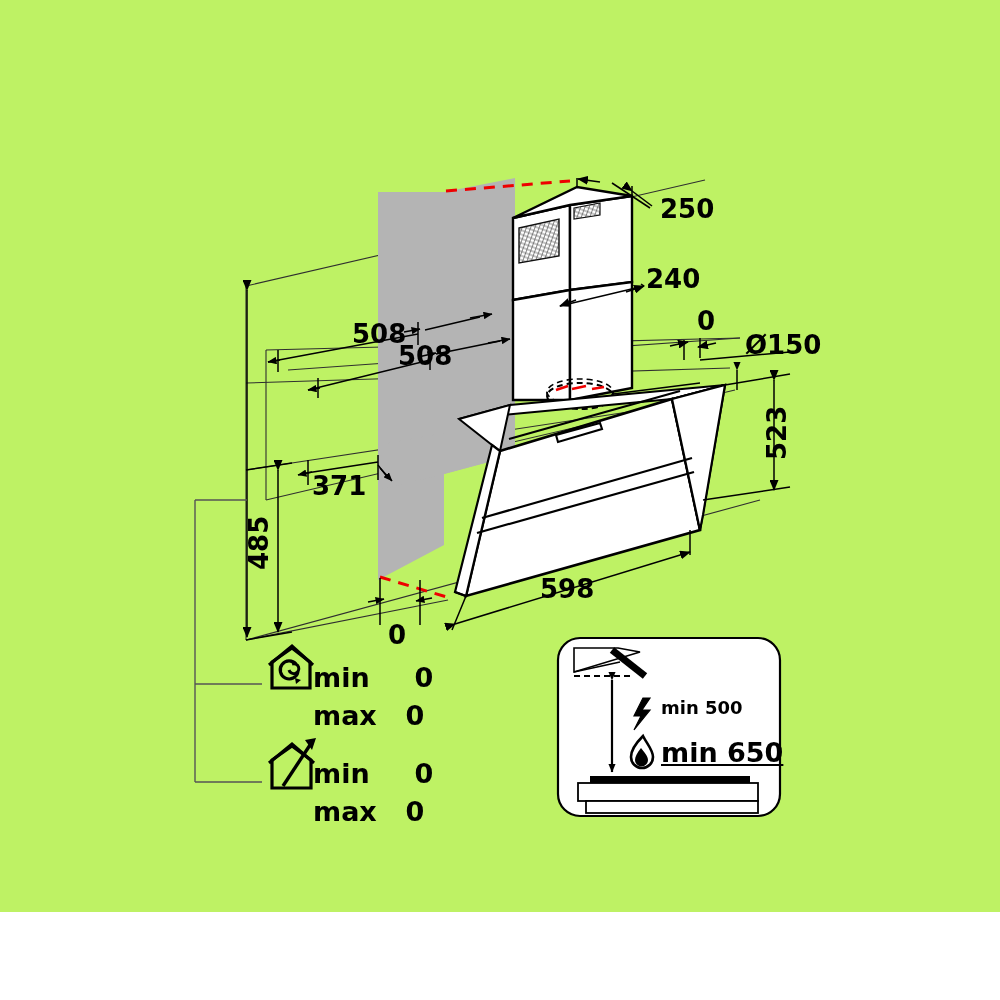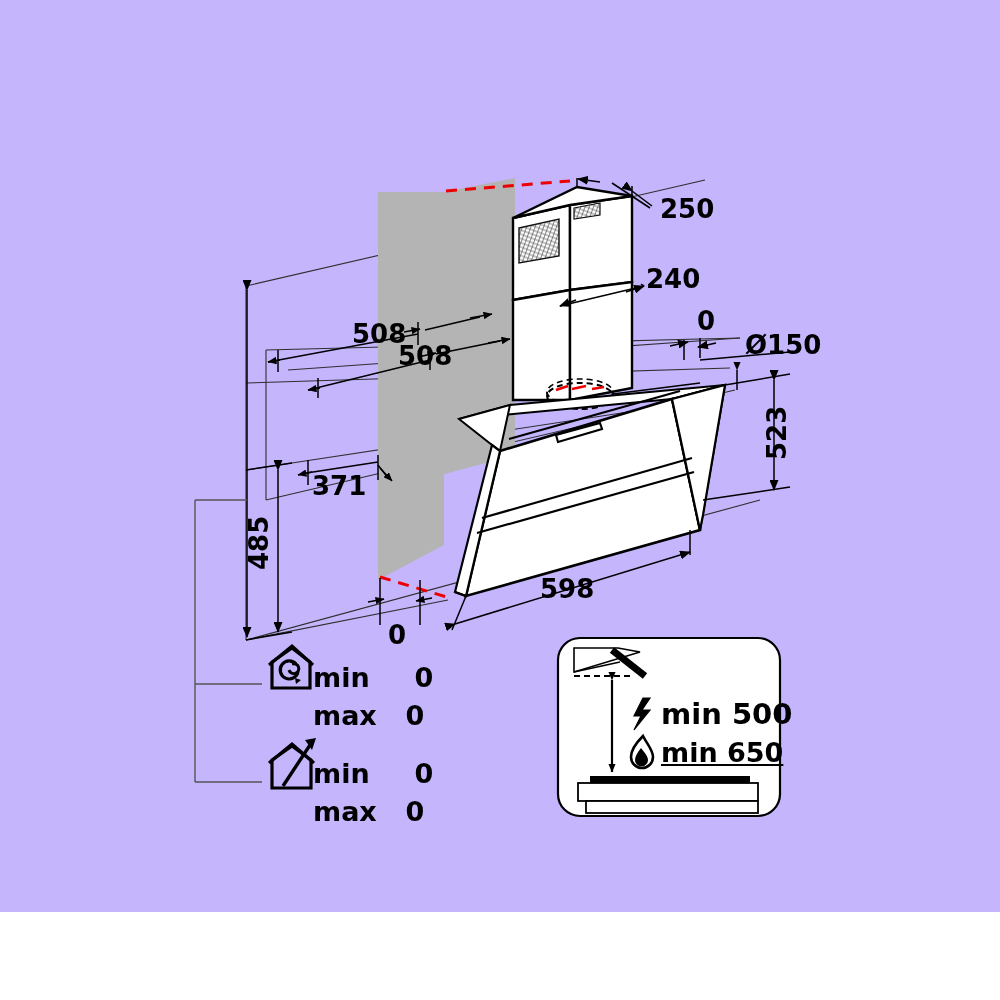--- a/index.html
+++ b/index.html
@@ -11,21 +11,21 @@
   body {
     width: 1000px;
     height: 1000px;
     font-family: "Liberation Sans", sans-serif;
     overflow: hidden;
   }
   #drawing-root {
     position: relative;
     width: 1000px;
     height: 912px;
-    background: #c4b5fd;
+    background: #bef264;
   }
   svg.canvas {
     position: absolute;
     top: 0;
     left: 0;
     width: 1000px;
     height: 1000px;
   }
   text.dim {
     font-family: "DejaVu Sans", sans-serif;
@@ -303,16 +303,16 @@
   <span>min</span>
   <span style="display:inline-block;width:26px"></span>
   <span>0</span>
 </div>
 <div style="position:absolute;left:313px;top:796px;font-size:27px;font-weight:bold;font-family:'DejaVu Sans',sans-serif;color:#000;">
   <span>max</span>
   <span style="display:inline-block;width:10px"></span>
   <span>0</span>
 </div>
 
-<div style="position:absolute;left:661px;top:697px;font-size:29px;font-weight:bold;font-family:'DejaVu Sans',sans-serif;color:#000;white-space:nowrap;">min 500</div>
+<div style="position:absolute;left:661px;top:697px;font-size:18px;font-weight:bold;font-family:'DejaVu Sans',sans-serif;color:#000;white-space:nowrap;">min 500</div>
 <div style="position:absolute;left:661px;top:737px;font-size:27px;font-weight:bold;font-family:'DejaVu Sans',sans-serif;color:#000;white-space:nowrap;text-decoration:underline;">min 650</div>
 
 </div>
 
 </body></html>

